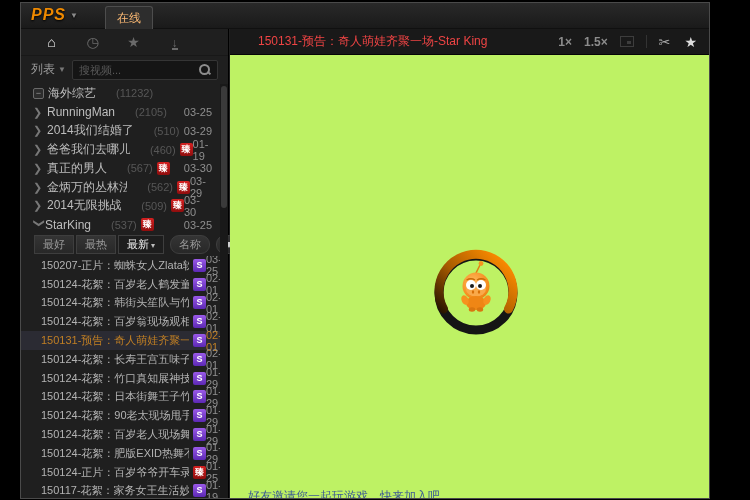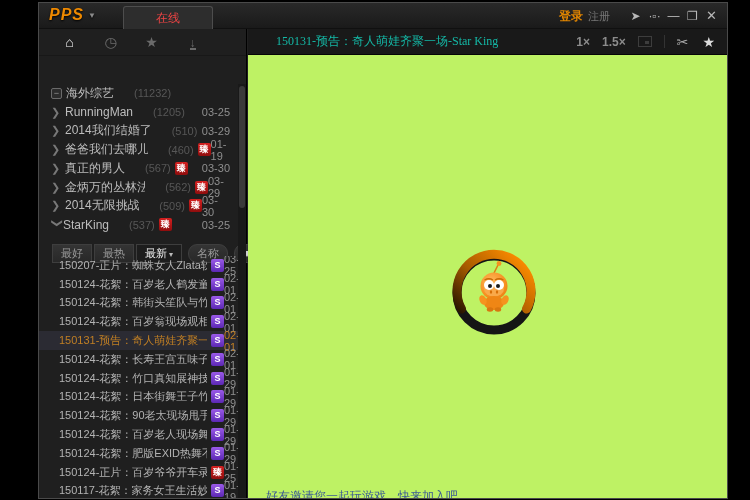--- a/index.html
+++ b/index.html
@@ -1,30 +1,30 @@
 <!DOCTYPE html>
 <html><head>
 <meta charset="utf-8">
 <style>
   * { margin:0; padding:0; box-sizing:border-box; }
   html,body { width:750px; height:500px; overflow:hidden; background:#000;
               font-family:"Liberation Sans","DejaVu Sans",sans-serif; }
   .desktop { position:relative; width:750px; height:500px; background:#000; }
-  .window { position:absolute; left:38px; top:2px; width:690px; height:497px;
+  .window { position:absolute; left:20px; top:2px; width:690px; height:497px;
             background:#202020; border:1px solid #4a4a4a; }
 
   
   .titlebar { position:relative; height:26px;
               background:linear-gradient(#292929,#1a1a1a); border-bottom:1px solid #101010; }
   .logo { position:absolute; left:10px; top:3px; color:#ee8900; font-weight:bold;
           font-style:italic; font-size:16px; letter-spacing:1px; text-shadow:0 1px 2px #000; }
   .logo-caret { color:#8a8a8a; font-size:8px; margin-left:4px; font-style:normal; vertical-align:2px; }
-  .tab-online { position:absolute; left:84px; top:3px; width:90px; height:23px;
+  .tab-online { position:absolute; left:84px; top:3px; width:48px; height:23px;
                 background:#2d2d2d; border:1px solid #4d4d4d; border-bottom:none;
-                border-radius:3px 3px 0 0; color:#ef4444; font-size:12px;
+                border-radius:3px 3px 0 0; color:#fdba74; font-size:12px;
                 text-align:center; line-height:22px; }
   .tb-right { position:absolute; right:6px; top:0; height:26px; display:flex; align-items:center; }
   .login { color:#e08500; font-size:12px; font-weight:bold; margin-right:5px; }
   .register { color:#767676; font-size:11px; margin-right:16px; }
   .winbtn { color:#b8b8b8; font-size:12px; width:19px; text-align:center; line-height:26px; }
   .winbtn.close { font-size:13px; }
 
   
   .sidebar { position:absolute; left:0; top:26px; width:208px; bottom:0;
              background:#1f1f1f; border-right:1px solid #000; }
@@ -58,21 +58,21 @@
               color:#9a9a9a; font-size:9px; line-height:8px; text-align:center;
               margin-right:4px; flex:none; background:#2c2c2c; }
   .cat-label { white-space:nowrap; overflow:hidden; }
   .cat-count { color:#575757; margin-left:20px; font-size:11px; }
   .cat-date { margin-left:auto; color:#8f8f8f; font-size:11px; }
   .badge { width:13px; height:13px; border-radius:2px; margin-left:4px; flex:none;
            font-size:9px; line-height:13px; text-align:center; color:#fff; font-weight:bold; }
   .badge-red { background:linear-gradient(#d42020,#8f0d0d); }
   .badge-purple { background:linear-gradient(#9a5ae8,#5c28b4); }
 
-  .sort-row { position:absolute; left:13px; top:206px; height:28px; display:flex;align-items:flex-end; }
+  .sort-row { position:absolute; left:13px; top:206px; height:28px; display:flex; }
   .sort-btn { height:19px; padding:0 8px; background:linear-gradient(#343434,#282828);
               border:1px solid #3e3e3e; color:#9a9a9a; font-size:11px; line-height:17px;
               margin-right:2px; white-space:nowrap; }
   .sort-btn.active { background:#1d1d1d; color:#f0f0f0; font-weight:normal; }
   .sort-btn .caret { font-size:8px; margin-left:2px; color:#bbb; }
   .sort-btn.gap { margin-left:4px;border-radius:9px; }
   .funnel { display:inline-block; width:0; height:0; border-left:4px solid transparent;
             border-right:4px solid transparent; border-top:6px solid #cfcfcf; margin-right:3px; }
 
   .ep-list { position:absolute; left:0; right:8px; top:227px; bottom:0; overflow:hidden; }
@@ -84,22 +84,22 @@
   .ep-row.selected .ep-title, .ep-row.selected .ep-date { color:#c07f24; }
 
   .scrollbar { position:absolute; right:0; top:55px; bottom:0; width:8px; background:#191919; }
   .scroll-thumb { position:absolute; left:1px; right:1px; top:2px; height:122px;
                   background:#3a3a3a; border-radius:3px; }
 
   
   .player { position:absolute; left:209px; top:26px; right:0; bottom:0; }
   .player-toolbar { height:26px; background:#191919; border-bottom:1px solid #060606;
                     display:flex; align-items:center; padding:0 12px; }
-  .player-title { color:#14b8a6; font-size:12px; margin-left:16px;
-                  font-family:Liberation Serif, serif; white-space:nowrap; }
+  .player-title { color:#ef4444; font-size:12px; margin-left:16px;
+                  font-family:Liberation Sans, sans-serif; white-space:nowrap; }
   .pt-right { margin-left:auto; display:flex; align-items:center; }
   .speed { color:#8c8c8c; font-size:12px; font-weight:bold; margin-left:12px; }
   .mini-screen { width:14px; height:11px; border:1px solid #3d3d3d; margin-left:12px; position:relative; }
   .mini-screen::after { content:""; position:absolute; right:2px; bottom:2px; width:4px; height:3px; background:#3d3d3d; }
   .pt-divider { width:1px; height:13px; background:#333; margin-left:12px; }
   .scissors { color:#ababab; font-size:14px; margin-left:12px; }
   .fav-star { color:#dcdcdc; font-size:14px; margin-left:14px; }
 
   .video { position:absolute; left:0; right:0; top:26px; bottom:0; background:#bef264; overflow:hidden; }
   .spinner { position:absolute; left:50%; top:50%; width:92px; height:92px;
@@ -109,50 +109,49 @@
 </style>
 </head>
 <body>
 
 <div class="desktop">
   <div class="window">
 
     <div class="titlebar">
       <div class="logo"><span>PPS</span><span class="logo-caret">▼</span></div>
       <div class="tab-online">在线</div>
-      <div class="tb-right">
-        <span class="login">登录</span>
-        <span class="register">注册</span>
-        <span class="winbtn">➤</span>
-        <span class="winbtn">·▫·</span>
-        <span class="winbtn">—</span>
-        <span class="winbtn">❐</span>
-        <span class="winbtn close">✕</span>
-      </div>
     </div>
 
     <div class="sidebar">
       <div class="navbar">
         <span class="nav-icon active">⌂</span>
         <span class="nav-icon">◷</span>
         <span class="nav-icon">★</span>
         <span class="nav-icon"><span class="dl-glyph">↓</span></span>
       </div>
 
+      <div class="search-row">
+        <span class="list-label">列表</span>
+        <span class="list-caret">▼</span>
+        <div class="search-box">
+          <input placeholder="搜视频..." style="">
+          <span class="mag"></span>
+        </div>
+      </div>
 
       <div class="cat-list" id="cat-list">
           <div class="cat-row">
             <span class="grp-icon">−</span>
             <span class="cat-label">海外综艺</span>
             <span class="cat-count">(11232)</span>
           </div>
           <div class="cat-row">
             <span class="cat-arrow">❯</span>
             <span class="cat-label">RunningMan</span>
-            <span class="cat-count">(1205)</span>
+            <span class="cat-count">(2105)</span>
             <span class="cat-date">03-25</span>
           </div>
           <div class="cat-row">
             <span class="cat-arrow">❯</span>
             <span class="cat-label">2014我们结婚了</span>
             <span class="cat-count">(510)</span>
             <span class="cat-date">03-29</span>
           </div>
           <div class="cat-row">
             <span class="cat-arrow">❯</span>

